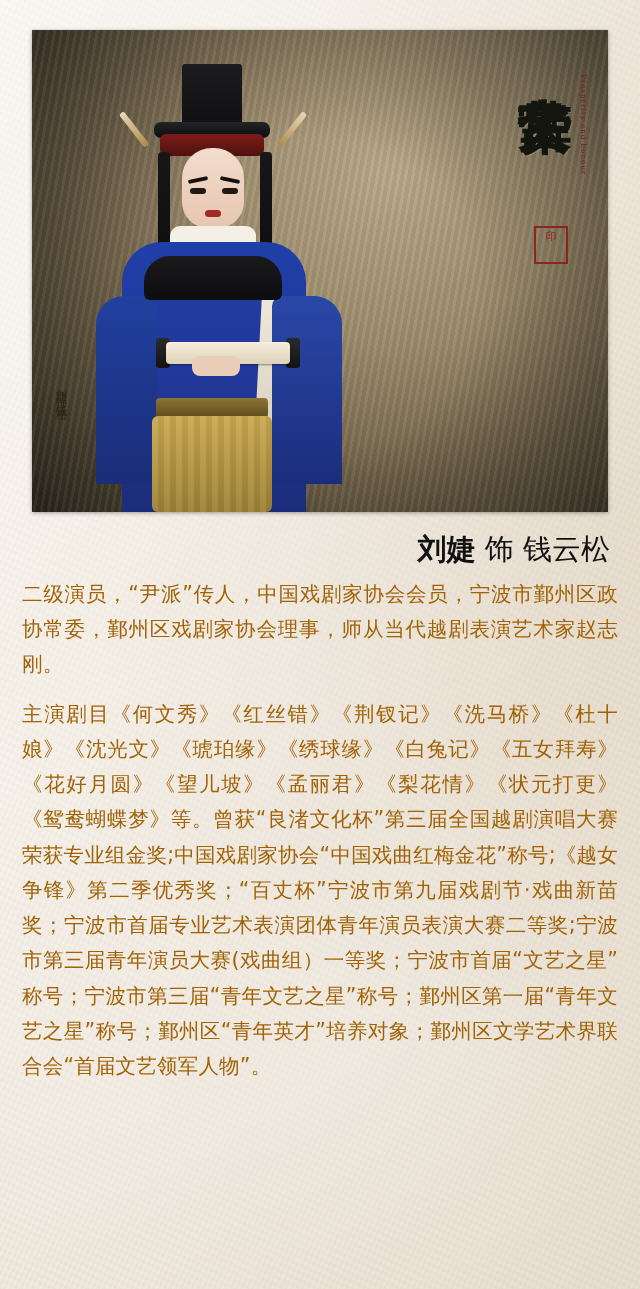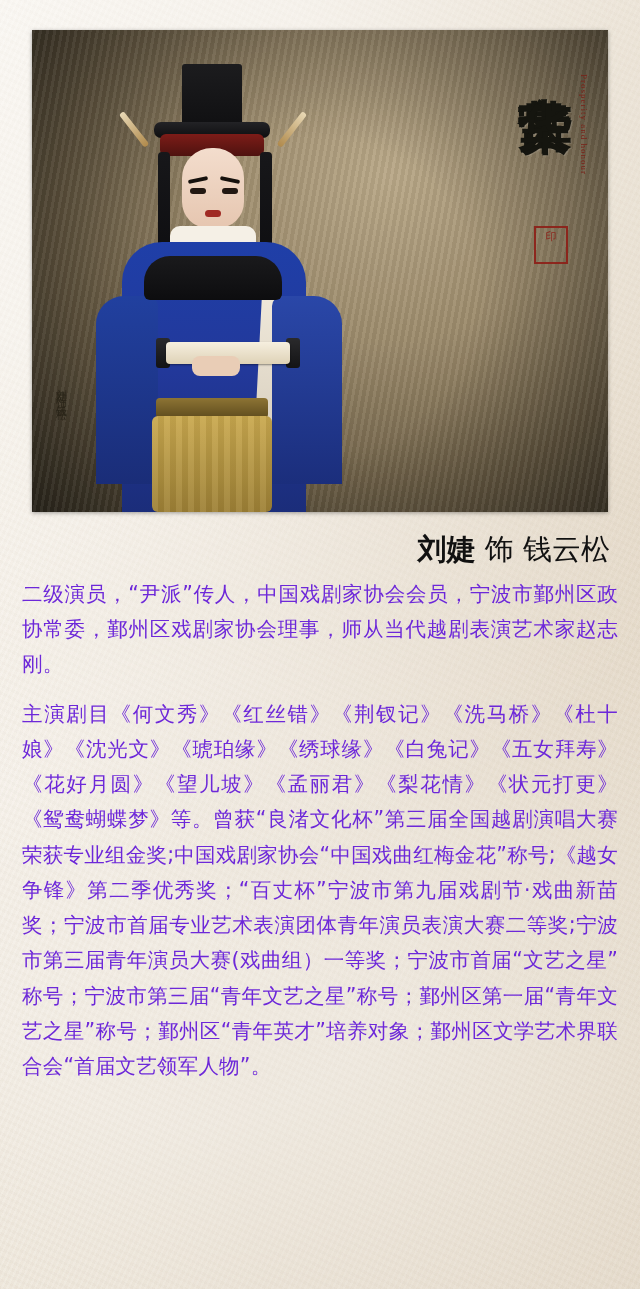--- a/index.html
+++ b/index.html
@@ -327,21 +327,21 @@
   .headline .name {
     font-weight: 700;
   }
   .headline .role {
     font-weight: 400;
   }
   .para {
     margin: 0 22px 14px 22px;
     font-size: 20.5px;
     line-height: 1.72;
-    color: #6d28d9;
+    color: #a16207;
     text-align: justify;
     font-family: "DejaVu Sans", sans-serif;
     letter-spacing: 0.2px;
   }
 </style>
 </head>
 <body>
 
 <div class="paper-texture"></div>
 

